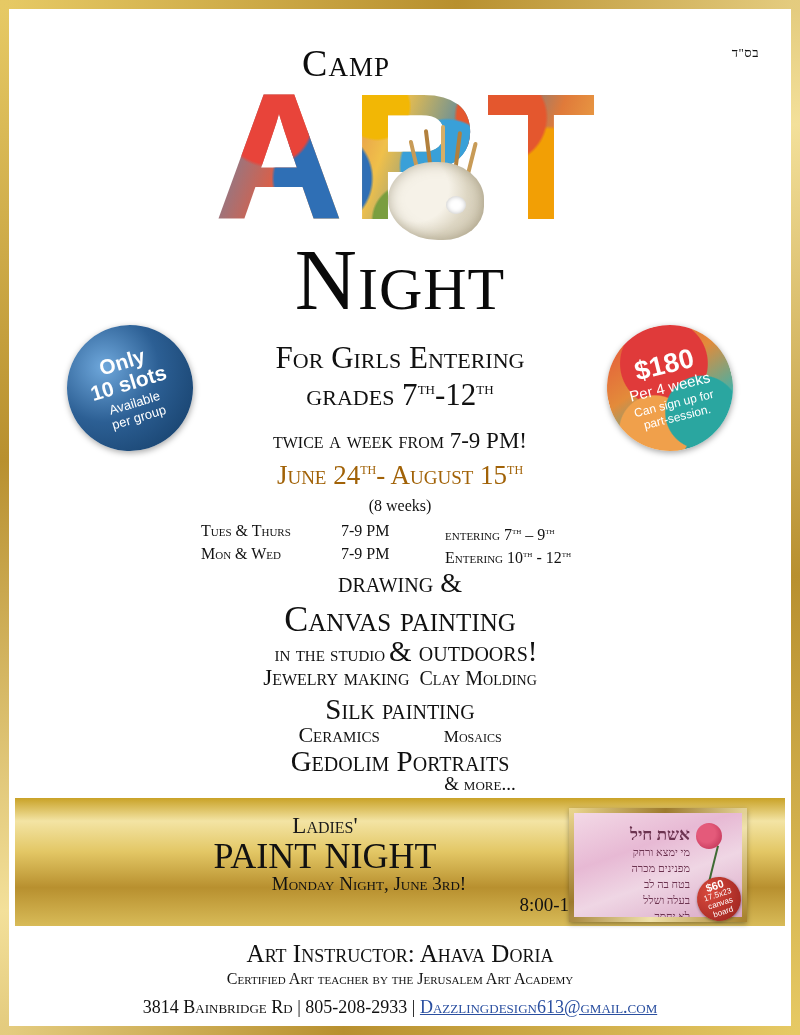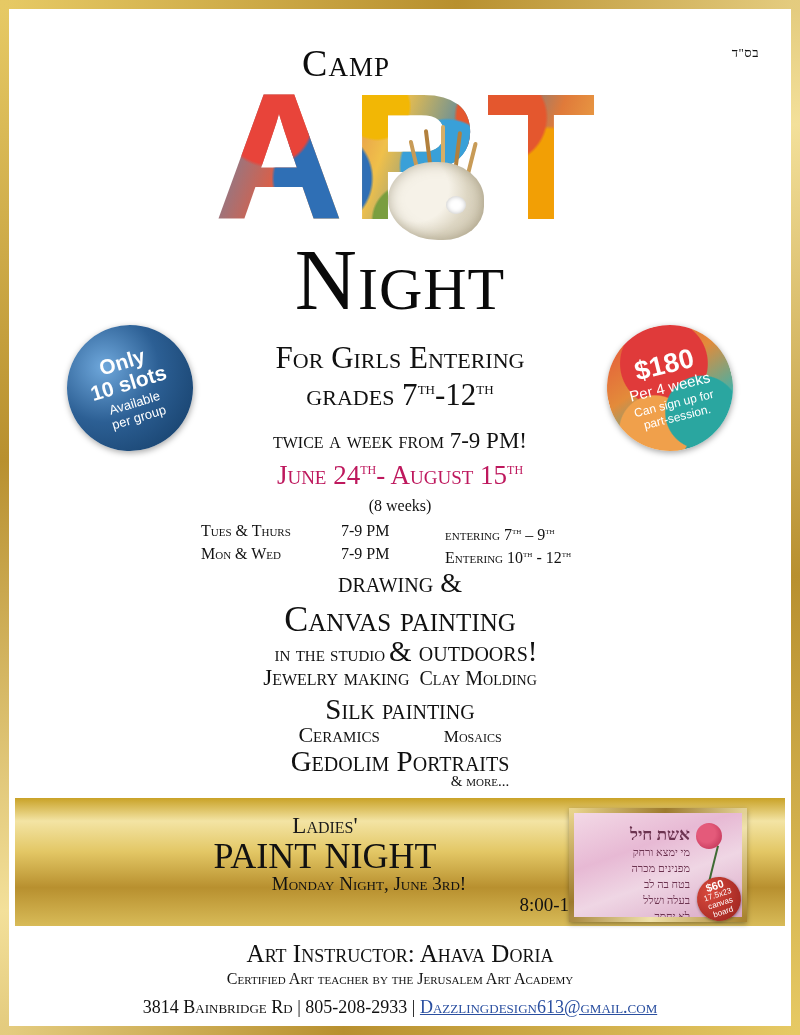--- a/index.html
+++ b/index.html
@@ -169,21 +169,21 @@
     font-variant: small-caps;
     color: #111;
   }
   .sub4 {
     position: absolute;
     top: 444px;
     width: 100%;
     text-align: center;
     font-size: 27px;
     font-variant: small-caps;
-    color: #be185d;
+    color: #a16207;
   }
   .sub5 {
     position: absolute;
     top: 482px;
     width: 100%;
     text-align: center;
     font-size: 16px;
     color: #111;
   }
 
@@ -238,21 +238,21 @@
     position: absolute; top: 707px; width: 100%; text-align: center; color:#111;
   }
   .act-f .cer { font-size: 22px; font-variant: small-caps; margin-right: 60px;}
   .act-f .mos { font-size: 17px; font-variant: small-caps; }
   .act-g {
     position: absolute; top: 730px; width: 100%; text-align: center;
     font-size: 29px; font-variant: small-caps; color:#111;
   }
   .act-h {
     position: absolute; top: 758px; width: 100%; text-align: center;
-    font-size: 15px; font-variant: small-caps; color:#111;
+    font-size: 19px; font-variant: small-caps; color:#111;
     padding-left: 160px; box-sizing: border-box;
   }
 
   
   .badge {
     position: absolute;
     border-radius: 50%;
     color: #fff;
     text-align: center;
     display: flex;

